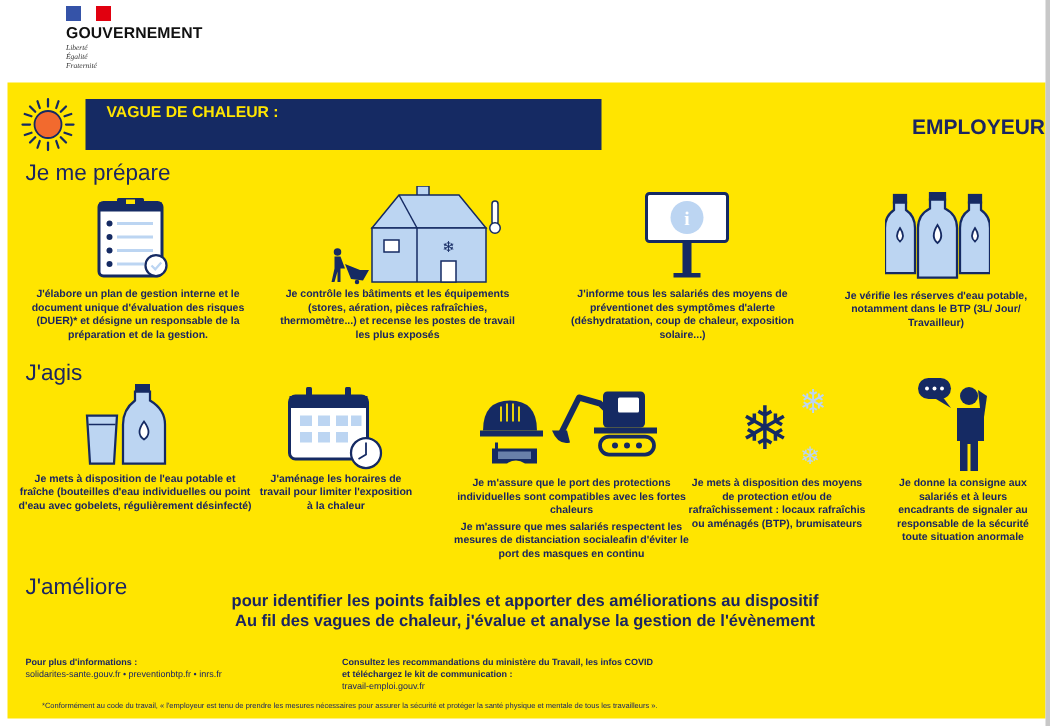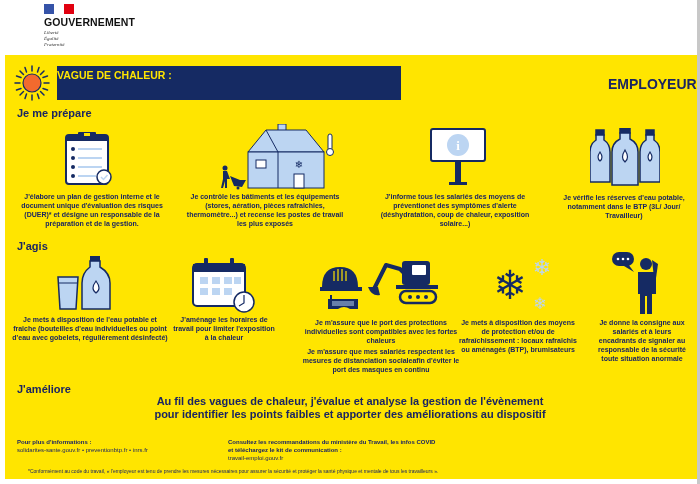--- a/index.html
+++ b/index.html
@@ -11,25 +11,25 @@
   .flag .b { width: 10px; background: #3553a8; }
   .flag .w { width: 10px; background: #ffffff; }
   .flag .r { width: 10px; background: #e1000f; }
   .gov-name { position: absolute; left: 0; top: 12px; font-weight: bold; font-size: 10.5px; color: #111; letter-spacing: 0.1px; }
   .gov-motto { position: absolute; left: 0; top: 26px; font-family: "Liberation Serif", serif; font-style: italic; font-size: 5px; line-height: 6px; color: #333; }
 
   .panel { position: absolute; left: 5px; top: 55px; width: 692px; height: 424px; background: #ffe500; }
   .right-edge { position: absolute; left: 697px; top: 0; width: 3px; height: 484px; background: #c8c8c8; }
 
   .sun { position: absolute; left: 14px; top: 65px; width: 36px; height: 36px; }
-  .title-box { position: absolute; left: 57px; top: 66px; width: 344px; height: 34px; background: #152a63; padding: 3px 0; }
+  .title-box { position: absolute; left: 57px; top: 66px; width: 344px; height: 34px; background: #152a63; padding: 3px 14px; }
   .title-box div { color: #ffe500; font-weight: bold; font-size: 10.5px; line-height: 13px; white-space: nowrap; }
   .employer { position: absolute; left: 608px; top: 76px; font-weight: bold; font-size: 14px; color: #1b2561; }
 
-  .section-h { position: absolute; left: 17px; font-weight: bold; font-size: 11px; color: #1b2561; }
+  .section-h { position: absolute; left: 17px; font-weight: normal; font-size: 15px; color: #1b2561; }
 
   .icon { position: absolute; }
   .txt { position: absolute; text-align: center; font-size: 7px; line-height: 9px; color: #1b2561; font-weight: bold; }
 
   .improve { position: absolute; left: 100px; top: 395px; width: 500px; text-align: center; font-weight: bold; font-size: 11px; line-height: 13px; color: #1b2561; }
 
   .foot { position: absolute; font-size: 6px; line-height: 8px; color: #1b2561; }
   .foot b { font-weight: bold; }
   .footnote { position: absolute; left: 28px; top: 468px; font-size: 5px; color: #1b2561; white-space: nowrap; }
 </style>
@@ -221,22 +221,22 @@
       <circle cx="16" cy="9" r="1.3"></circle>
     </g>
   <circle cx="34" cy="14" r="6" fill="#152a63"></circle>
   <path d="M40,10 L46,14 L44,28 L42,28 Z" fill="#152a63"></path>
   <path d="M26,22 L44,22 L44,44 L40,44 L40,64 L35,64 L35,46 L33,46 L33,64 L28,64 L28,44 L26,44 Z" fill="#152a63"></path>
 </svg>
 <div class="txt" style="left:595px;top:318px;width:94px">Je donne la consigne aux salariés et à leurs encadrants de signaler au responsable de la sécurité toute situation anormale</div>
 
 <div class="section-h" style="top:383px">J'améliore</div>
 <div class="improve">
+  <div>pour identifier les points faibles et apporter des améliorations au dispositif</div>
   <div>Au fil des vagues de chaleur, j'évalue et analyse la gestion de l'évènement</div>
-  <div>pour identifier les points faibles et apporter des améliorations au dispositif</div>
 </div>
 
 <div class="foot" style="left:17px;top:438px">
   <div><b>Pour plus d'informations :</b></div>
   <div>solidarites-sante.gouv.fr • preventionbtp.fr • inrs.fr</div>
 </div>
 <div class="foot" style="left:228px;top:438px">
   <div><b>Consultez les recommandations du ministère du Travail, les infos COVID</b></div>
   <div><b>et téléchargez le kit de communication :</b></div>
   <div>travail-emploi.gouv.fr</div>

